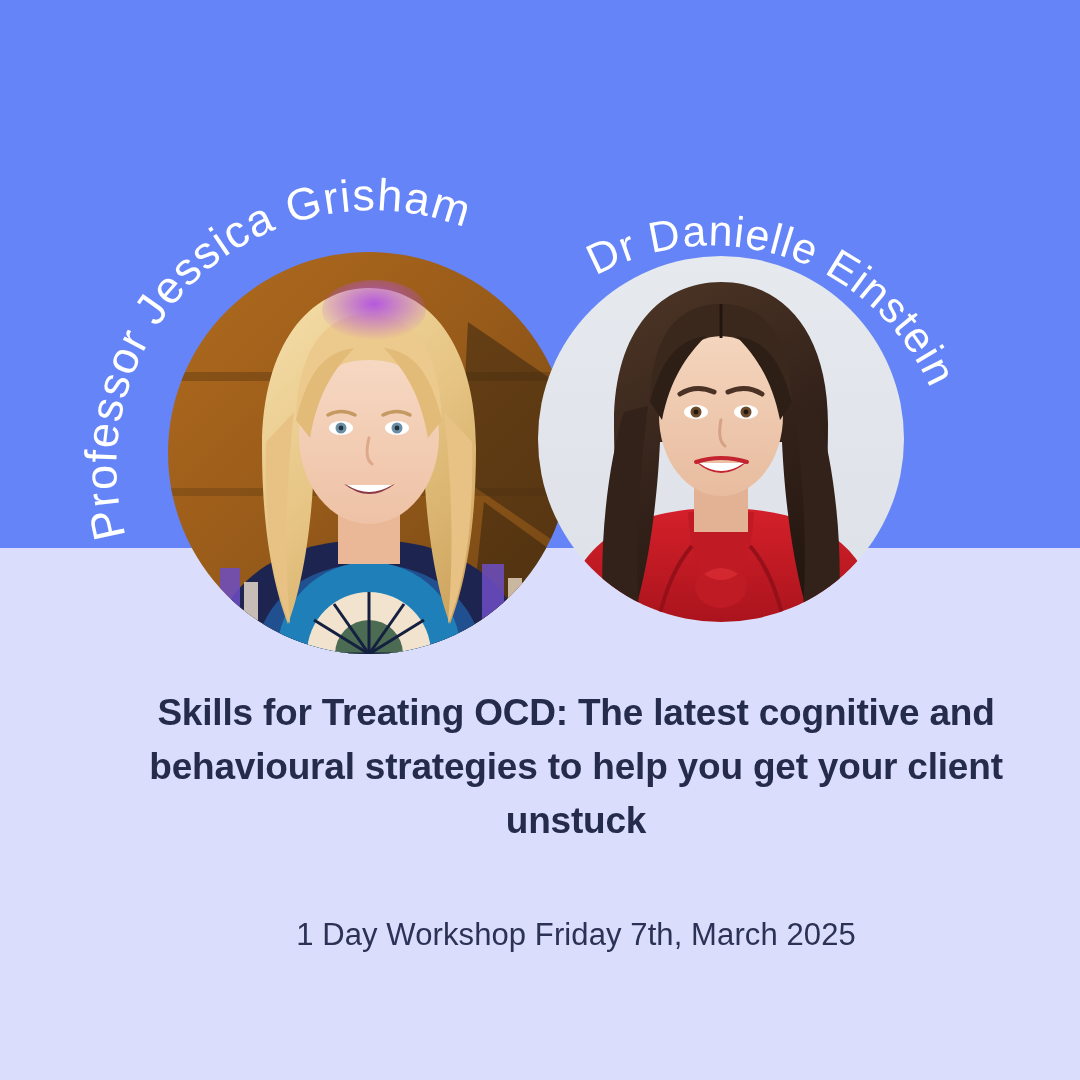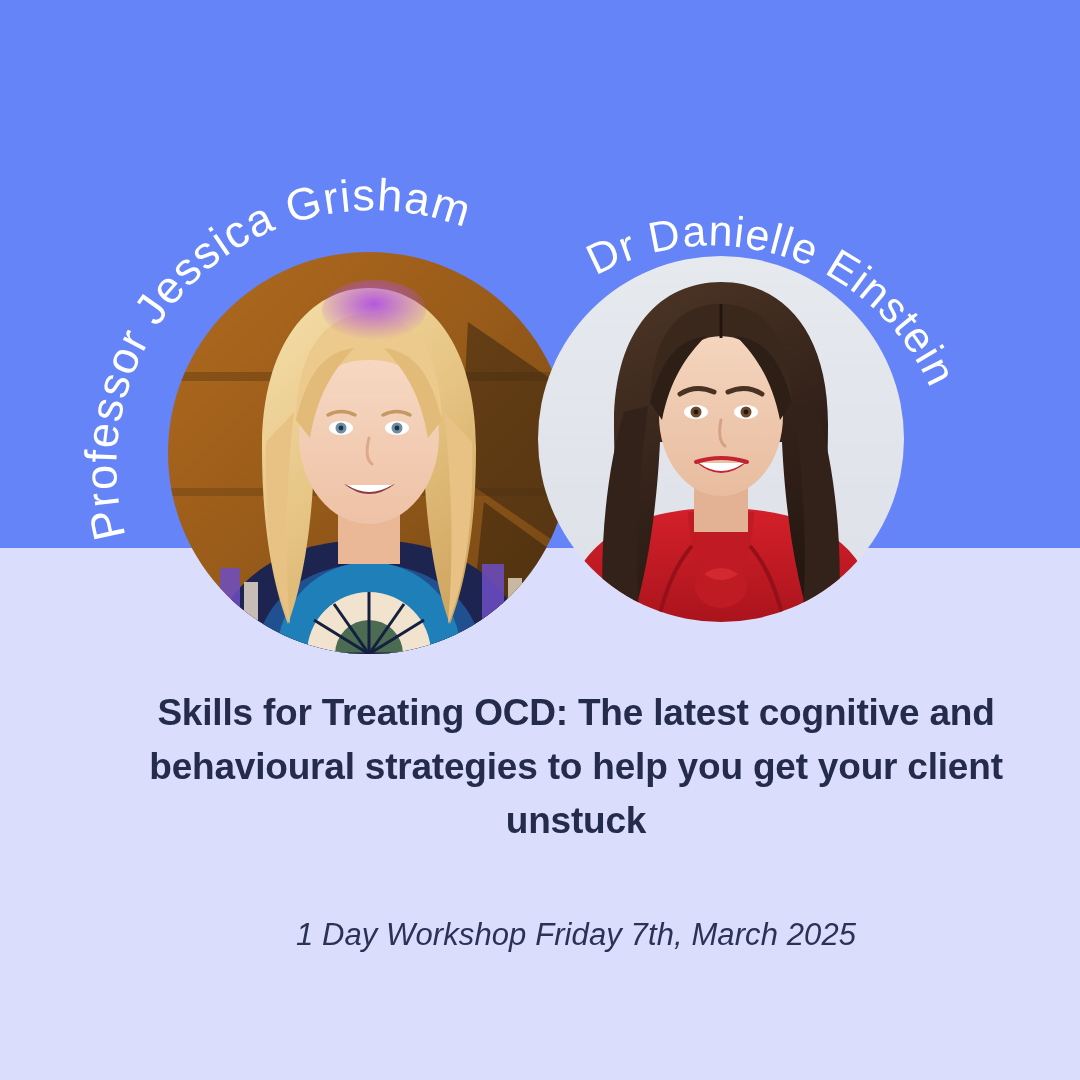--- a/index.html
+++ b/index.html
@@ -127,21 +127,20 @@
     margin: 62px auto 0 auto;
     width: 960px;
     color: #2c3256;
     font-size: 31px;
     font-weight: 400;
     line-height: 1.62;
     letter-spacing: 0.1px;
   }
   .schedule-line {
     display: block;
-    font-style: italic;
   }
 </style>
 </head>
 <body>
 
 <div id="poster">
 
   <div class="band-top"></div>
   <div class="band-bottom"></div>
 

